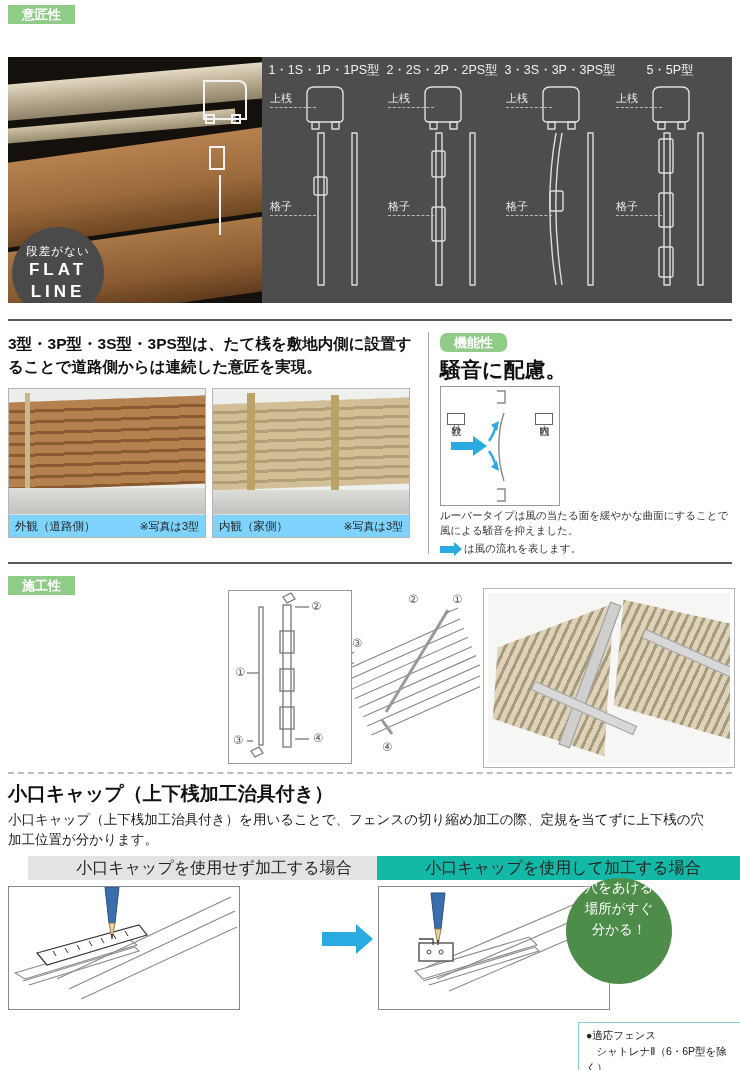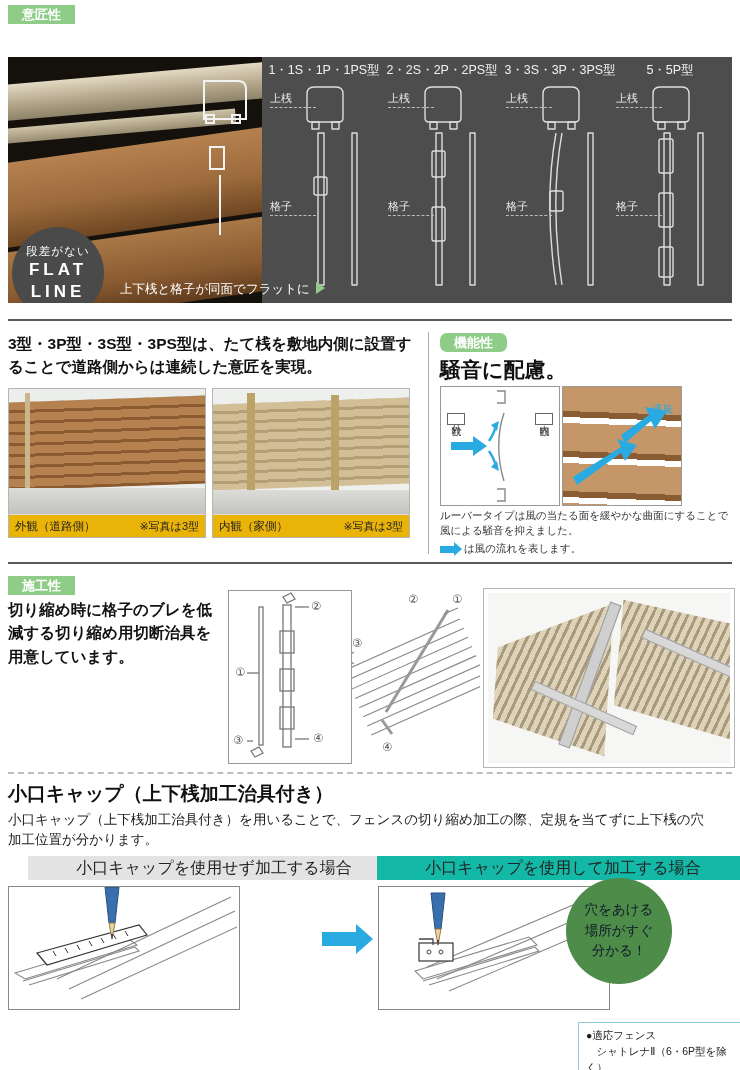--- a/index.html
+++ b/index.html
@@ -27,21 +27,21 @@
   .flat-badge .s2{font-size:17px;font-weight:700;letter-spacing:4px;line-height:1.25;}
   .dark-caption{position:absolute;left:112px;top:224px;color:#fff;font-size:12.5px;white-space:nowrap;}
   .tri{display:inline-block;width:0;height:0;border-left:9px solid #8fcc87;
        border-top:6px solid transparent;border-bottom:6px solid transparent;margin-left:6px;vertical-align:-1px;}
   .dcol{position:absolute;top:0;width:112px;height:296px;}
   .dcol .ttl{position:absolute;top:5px;left:0;width:112px;text-align:center;color:#f0f0f0;font-size:12.5px;white-space:nowrap;}
   .dlabel{position:absolute;color:#e8e8e8;font-size:11px;border-bottom:1px dashed #bbb;
           width:46px;padding-bottom:1px;}
   .ph-frame{position:absolute;border:1px solid #b5b5b5;background:#fff;}
   .ph-img{position:absolute;left:0;top:0;right:0;overflow:hidden;}
-  .ph-cap{position:absolute;left:0;right:0;bottom:0;height:22px;background:#eab308;border-top:1px solid #ddd;
+  .ph-cap{position:absolute;left:0;right:0;bottom:0;height:22px;background:#7dd3fc;border-top:1px solid #ddd;
           display:flex;align-items:center;justify-content:space-between;padding:0 6px;font-size:11.5px;color:#222;}
   .vline{position:absolute;width:1px;background:#aaa;}
   .diag-box{position:absolute;border:1px solid #999;background:#fff;overflow:hidden;}
   .vtext{position:absolute;writing-mode:vertical-rl;font-size:10px;border:1px solid #666;
          padding:3px 1px;color:#333;letter-spacing:2px;background:#fff;}
   .small-body{position:absolute;font-size:10.5px;color:#333;line-height:1.45;}
   .arrow-sm{display:inline-block;position:relative;width:14px;height:7px;background:#29abe2;
             vertical-align:middle;margin-right:10px;}
   .arrow-sm::after{content:"";position:absolute;right:-8px;top:-3.5px;
             border-left:8px solid #29abe2;border-top:7px solid transparent;border-bottom:7px solid transparent;}
@@ -52,22 +52,22 @@
             font-size:16px;color:#222;width:372px;}
   .illus-box{position:absolute;border:1px solid #888;background:#fff;width:230px;height:122px;overflow:hidden;}
   .cloud{position:absolute;width:132px;height:84px;background:#e7e7e7;border-radius:48%;
          display:flex;align-items:center;justify-content:center;text-align:center;
          white-space:pre-line;font-size:13px;color:#444;line-height:1.45;}
   .cloud::before{content:"";position:absolute;left:-10px;top:16px;width:52px;height:52px;
          border-radius:50%;background:#e7e7e7;}
   .cloud::after{content:"";position:absolute;right:-6px;bottom:6px;width:60px;height:60px;
          border-radius:50%;background:#e7e7e7;}
   .cloud span{position:relative;z-index:2;}
-  .gbadge{position:absolute;width:106px;height:106px;border-radius:50%;background:#4e8c4a;color:#0f172a;
-         display:flex;align-items:center;justify-content:center;text-align:center;
+  .gbadge{position:absolute;width:106px;height:106px;border-radius:50%;background:#4e8c4a;color:#ffffff;
+         display:flex;justify-content:center;text-align:center;
          white-space:pre-line;font-size:13.5px;line-height:1.55;z-index:3;}
   .note-box{position:absolute;border:1px solid #8ccadd;background:#fff;font-size:10.5px;color:#222;
          padding:5px 7px;white-space:pre-line;line-height:1.5;}
   .cnum{position:absolute;font-size:11.5px;color:#555;}
   .wind-label{position:absolute;font-size:10.5px;color:#29abe2;}
 </style>
 </head>
 <body>
 
 <div id="page">
@@ -157,23 +157,20 @@
           <rect x="45" y="58" width="14" height="34" rx="2"></rect>
           <rect x="45" y="112" width="14" height="34" rx="2"></rect>
           <rect x="45" y="166" width="14" height="30" rx="2"></rect>
           <rect x="84" y="52" width="5" height="152"></rect>
         </g>
       </svg>
       <span class="dlabel" style="left:2px;top:34px;">上桟</span>
       <span class="dlabel" style="left:2px;top:142px;">格子</span>
     </div>
 
-    <div class="dark-caption">
-      <span>上下桟と格子が同面でフラットに</span><span class="tri"></span>
-    </div>
   </div>
 
   <div class="hr" style="top:319px;"></div>
 
   <div class="h1" style="left:8px;top:332px;width:412px;">3型・3P型・3S型・3PS型は、たて桟を敷地内側に設置することで道路側からは連続した意匠を実現。</div>
 
   <div class="ph-frame" style="left:8px;top:388px;width:196px;height:148px;">
     <div class="ph-img" style="height:125px;">
       <div style="position:absolute;inset:0;background:#eceeec;"></div>
       <div style="position:absolute;left:0;top:10px;right:0;height:88px;background:repeating-linear-gradient(180deg,#b5824f 0 8px,#8a5a30 8px 11px);transform:skewY(-2deg);"></div>
@@ -217,38 +214,29 @@
       <polygon fill="#29abe2" points="10,55 32,55 32,49 46,59 32,69 32,63 10,63"></polygon>
       <g stroke="#29abe2" stroke-width="2.4" fill="none">
         <path d="M48,54 C52,48 54,44 55,38"></path>
         <path d="M48,64 C52,70 54,74 55,80"></path>
       </g>
       <polygon fill="#29abe2" points="58,34 50,38 56,44"></polygon>
       <polygon fill="#29abe2" points="58,84 50,80 56,74"></polygon>
     </svg>
   </div>
 
-  <div class="diag-box" style="left:562px;top:386px;width:118px;height:118px;">
-    <div style="position:absolute;inset:0;background:repeating-linear-gradient(182deg,#c59768 0 28px,#8a5c33 28px 34px,#ffffff 34px 40px);"></div>
-    <svg style="position:absolute;inset:0;" width="118" height="118" viewBox="0 0 118 118">
-      <polygon fill="#29abe2" points="14,98 58,66 62,74 74,58 54,52 58,60 10,90"></polygon>
-      <polygon fill="#29abe2" points="62,56 88,34 92,42 104,24 82,20 86,28 58,48"></polygon>
-    </svg>
-    <span class="wind-label" style="right:8px;top:16px;">通風</span>
-  </div>
 
   <div class="small-body" style="left:440px;top:508px;width:294px;">ルーバータイプは風の当たる面を緩やかな曲面にすることで風による騒音を抑えました。</div>
   <div style="position:absolute;left:440px;top:542px;font-size:10.5px;color:#333;">
     <span class="arrow-sm"></span><span>は風の流れを表します。</span>
   </div>
 
   <div class="hr" style="top:562px;"></div>
 
   <span class="tag" style="left:8px;top:576px;">施工性</span>
-  <div class="h1" style="left:8px;top:598px;width:216px;">切り縮め時に格子のブレを低減する切り縮め用切断治具を用意しています。</div>
 
   <div class="diag-box" style="left:228px;top:590px;width:122px;height:172px;border-width:1.5px;">
     <svg width="122" height="172" viewBox="0 0 122 172">
       <g fill="none" stroke="#777" stroke-width="1.3">
         <rect x="30" y="16" width="4" height="138"></rect>
         <rect x="54" y="14" width="8" height="142"></rect>
         <rect x="51" y="40" width="14" height="22"></rect>
         <rect x="51" y="78" width="14" height="22"></rect>
         <rect x="51" y="116" width="14" height="22"></rect>
         <path d="M54,6 l8,-4 l4,6 l-8,4 z"></path>

